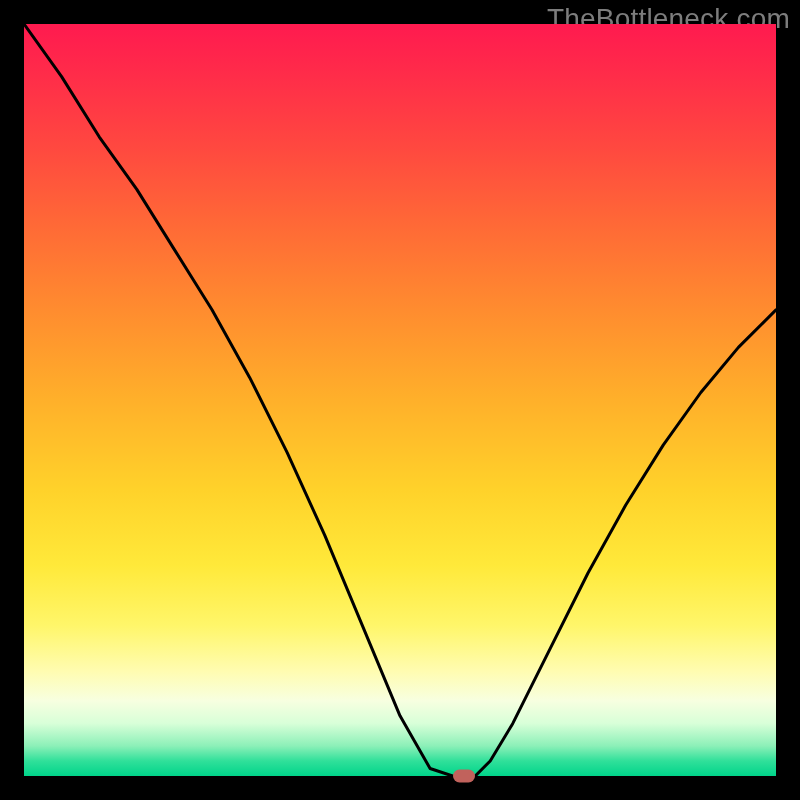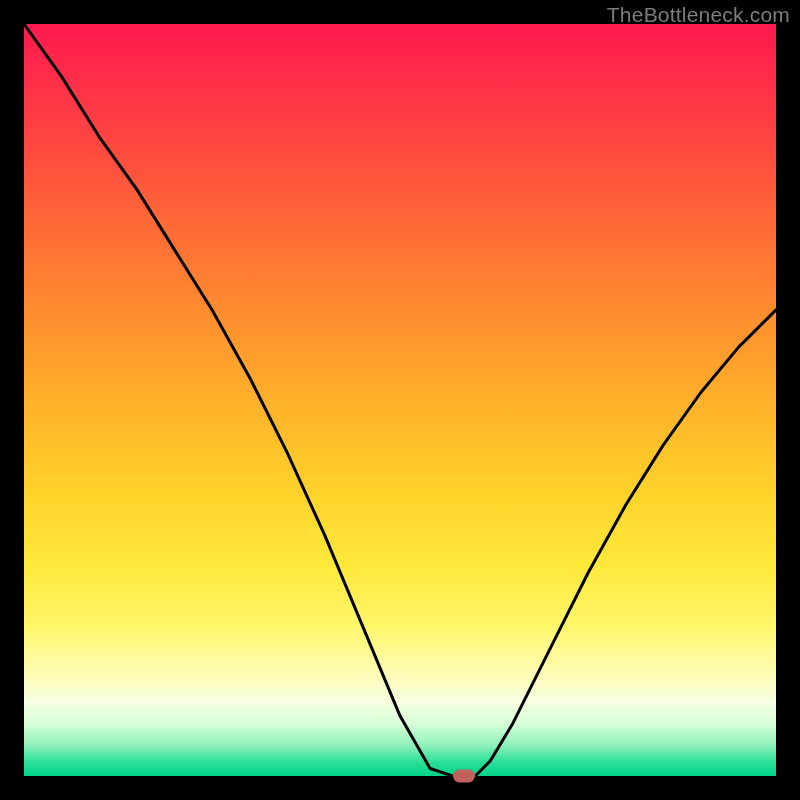--- a/index.html
+++ b/index.html
@@ -56,21 +56,21 @@
     background: #c1625c;
     border-radius: 7px;
     transform: translate(-50%, -50%);
     pointer-events: none;
   }
   .watermark {
     position: absolute;
     top: 3px;
     right: 10px;
     color: #7d7d7d;
-    font-size: 21px;
+    font-size: 28px;
     letter-spacing: 0.2px;
     user-select: none;
   }
 </style>
 </head>
 <body>
 
 <div class="frame">
   <div class="watermark">TheBottleneck.com</div>
 

